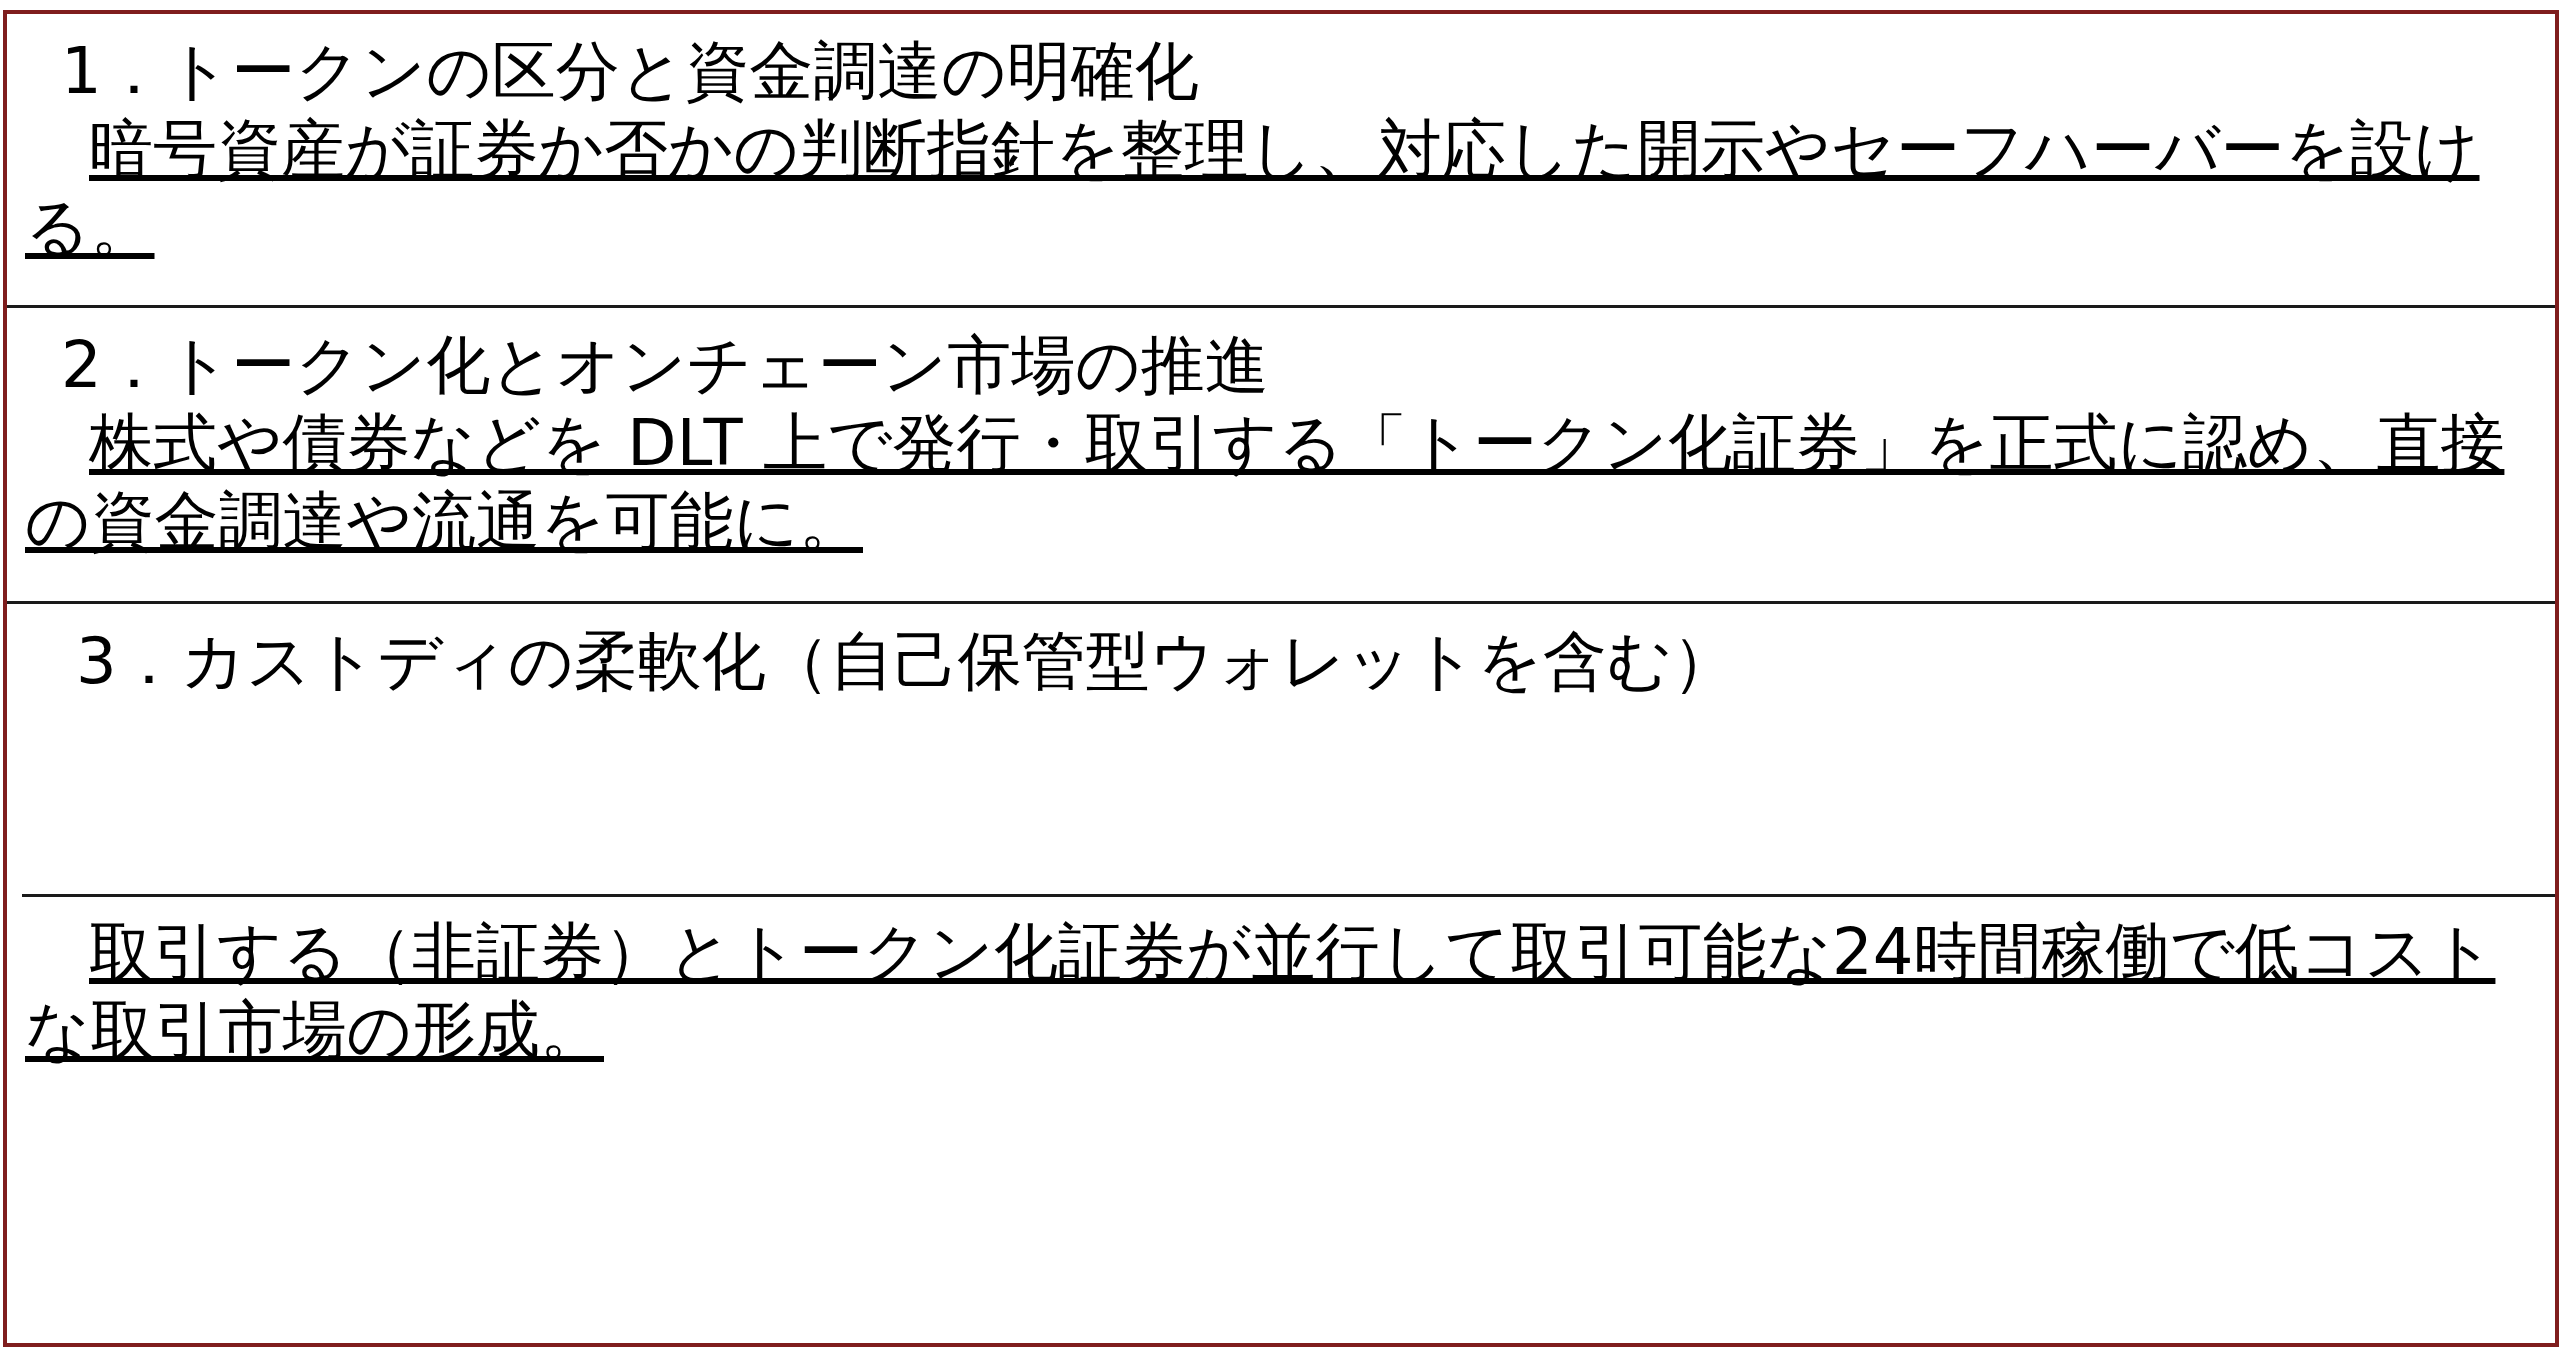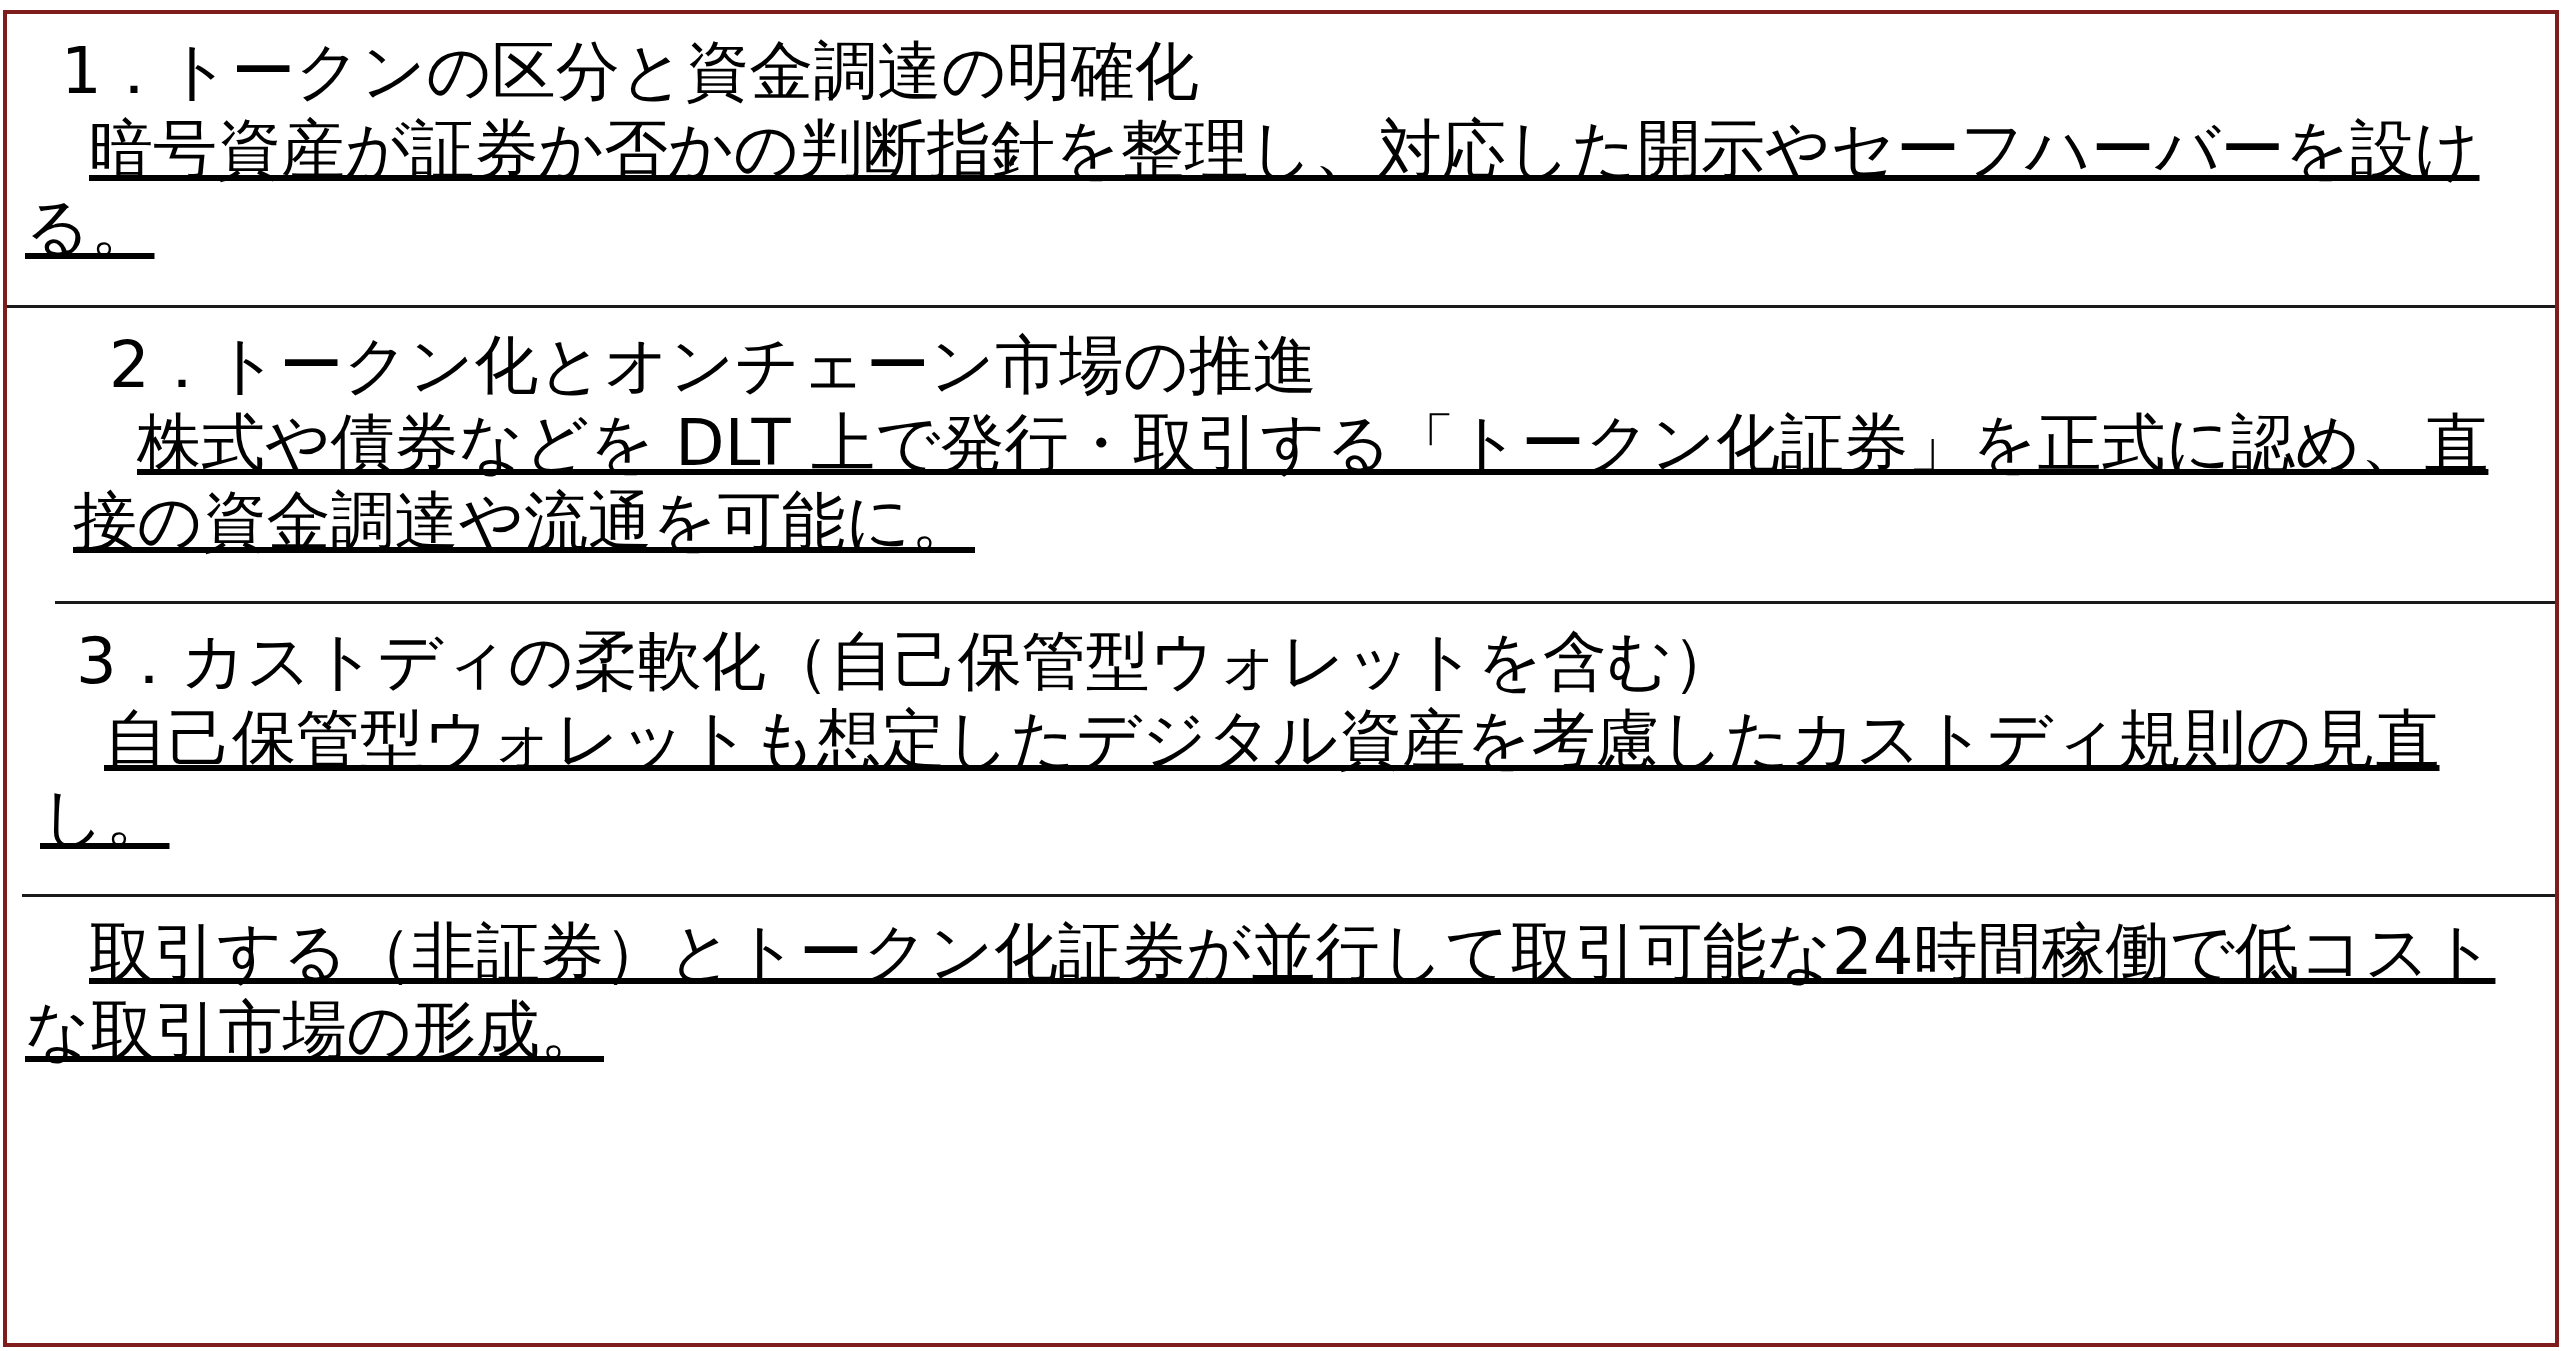--- a/index.html
+++ b/index.html
@@ -26,21 +26,21 @@
   .row {
     position: relative;
     box-sizing: border-box;
     border-bottom: 3px solid #1a1a1a;
     overflow: hidden;
   }
   .row:last-child {
     border-bottom: none;
   }
   .row-1 { height: 294px; }
-  .row-2 { height: 296px; margin-left: 48px; }
+  .row-2 { height: 296px; }
   .row-3 { height: 293px; margin-left: 15px; }
   .row-4 { height: 446px; }
   .cell-text {
     position: absolute;
     left: 36px;
     right: 20px;
     top: 18px;
     font-size: 64px;
     line-height: 78px;
     white-space: normal;
@@ -75,21 +75,20 @@
   <div class="row row-2">
     <div class="cell-text">
       <span class="heading"><span>2．</span><span>トークン化とオンチェーン市場の推進</span></span>
       <span class="para">株式や債券などを DLT 上で発行・取引する「トークン化証券」を正式に認め、直接の資金調達や流通を可能に。</span>
     </div>
   </div>
 
   <div class="row row-3">
     <div class="cell-text">
       <span class="heading"><span>3．</span><span>カストディの柔軟化（自己保管型ウォレットを含む）</span></span>
-      <span class="para">自己保管型ウォレットも想定したデジタル資産を考慮したカストディ規則の見直し。</span>
     </div>
   </div>
 
   <div class="row row-4">
     <div class="cell-text">
       <span class="para">取引する（非証券）とトークン化証券が並行して取引可能な24時間稼働で低コストな取引市場の形成。</span>
     </div>
   </div>
 
 </div>

